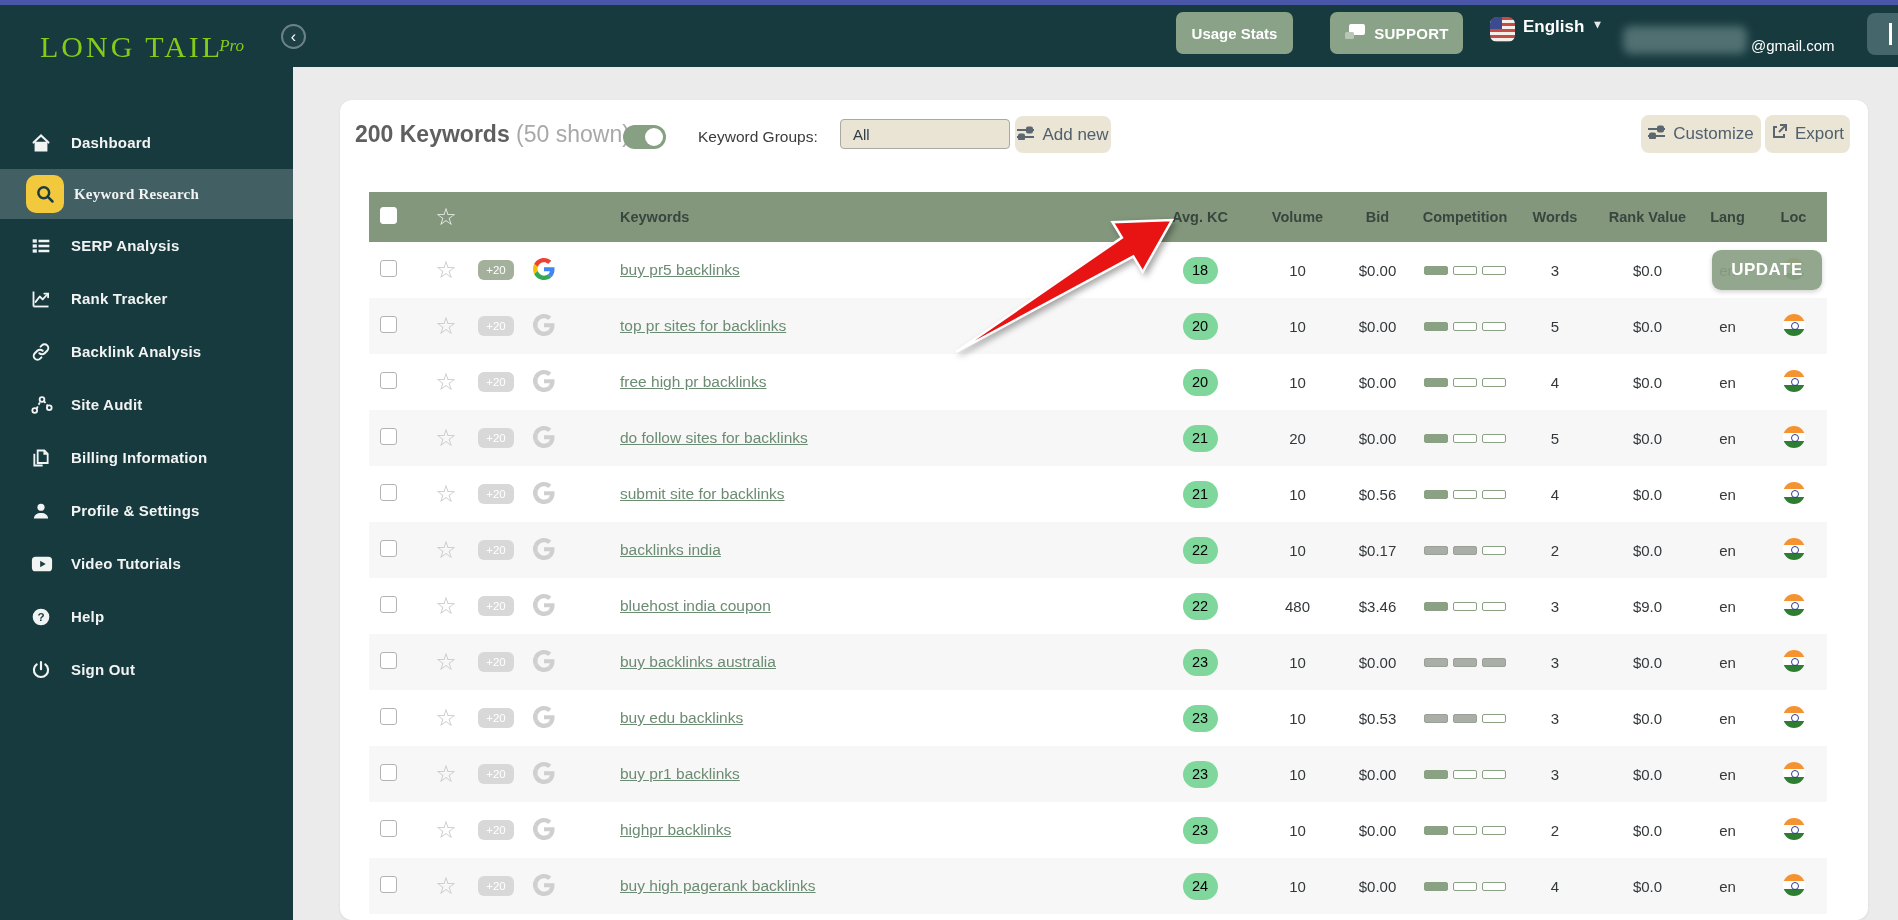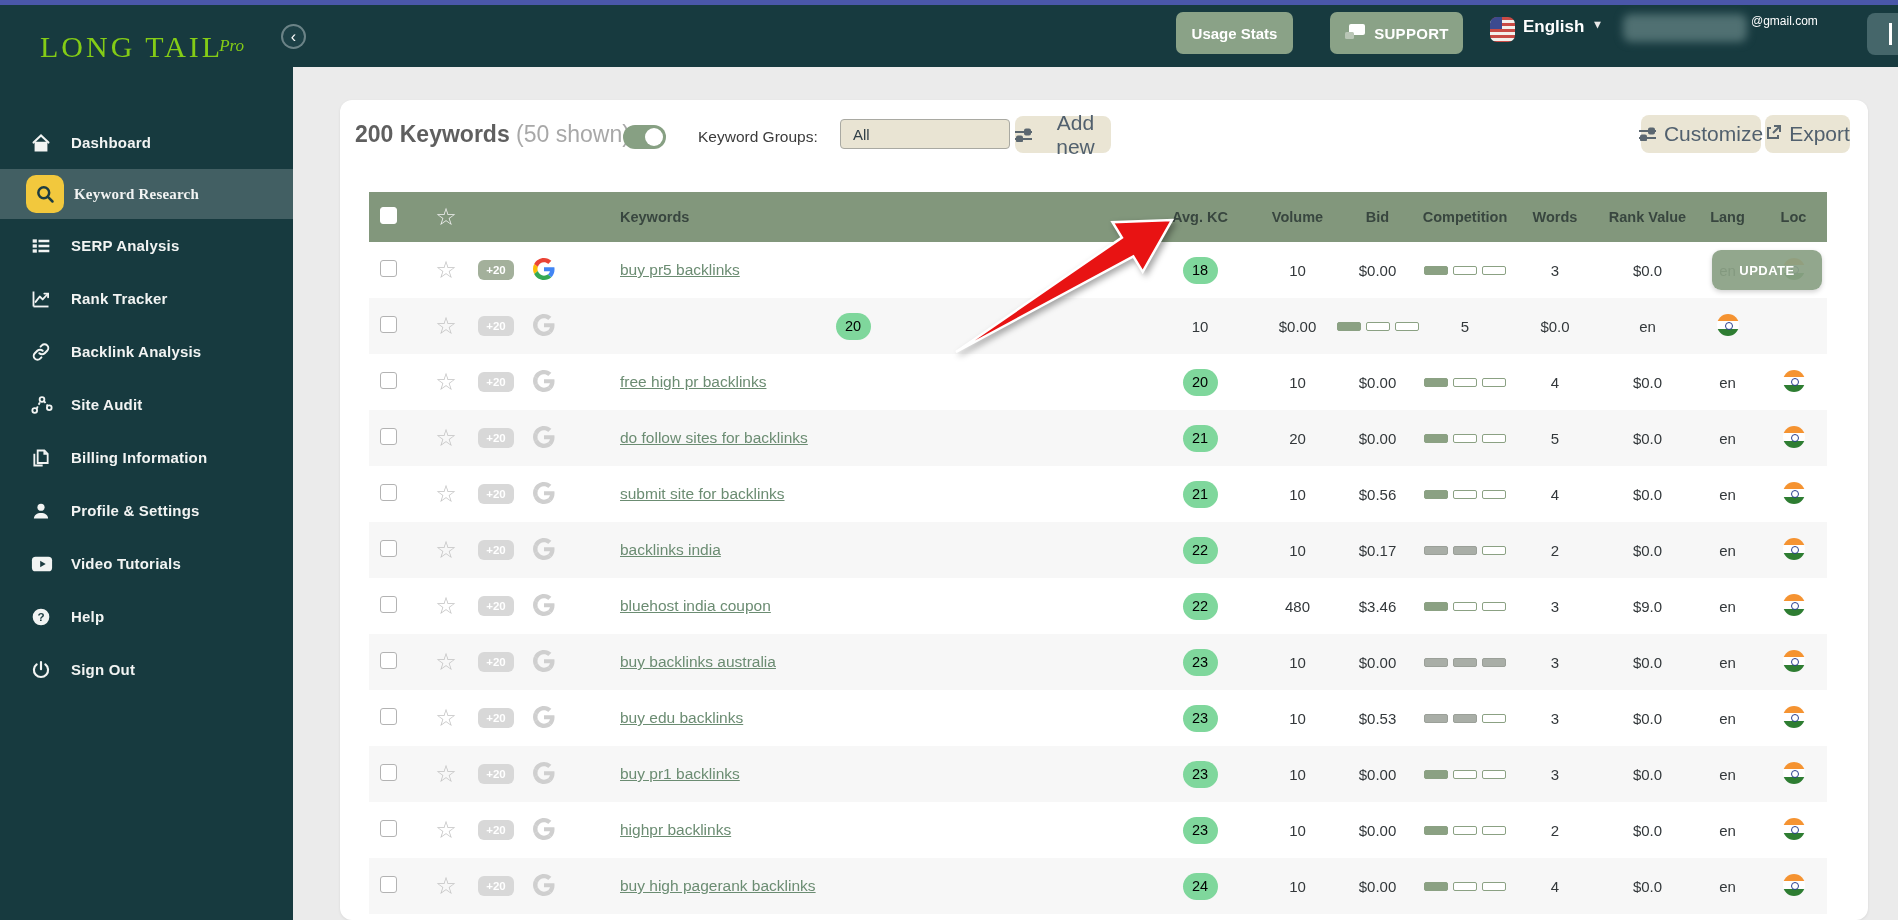--- a/index.html
+++ b/index.html
@@ -17,21 +17,21 @@
   .tb-usage { left:1176px; width:117px; }
   .tb-support { left:1330px; width:133px; letter-spacing:.3px; }
   .chat-icon svg { display:block; }
   .lang { position:absolute; left:1490px; top:17px; height:32px; display:flex; align-items:flex-start; gap:8px;
           color:#fff; font-size:17px; font-weight:bold; cursor:pointer; }
   .us-flag { width:25px; height:25px; border-radius:7px; display:inline-block; overflow:hidden;
              background:repeating-linear-gradient(180deg,#c94a45 0 3px,#f3f0ec 3px 6px);
              position:relative; }
   .us-flag:before { content:""; position:absolute; left:0; top:0; width:12px; height:12px; background:#3c4a8f; }
   .lang .caret { font-size:12px; color:#e8e8e8; margin-left:2px; }
-  .account { position:absolute; left:1623px; top:14px; height:40px; display:flex; align-items:flex-start; color:#fff; font-size:12px; }
+  .account { position:absolute; left:1623px; top:14px; height:40px; display:flex; align-items:flex-end; color:#fff; font-size:15px; }
   .email-redacted { width:124px; height:28px; border-radius:8px; background:#507072; filter:blur(4px); margin-right:4px; }
   .edge-box { position:absolute; left:1867px; top:13px; width:40px; height:42px; background:#45666a;
               border-radius:8px 0 0 8px; display:flex; align-items:center; }
   .edge-box .bar { width:3px; height:22px; background:#fff; margin-left:22px; }
 
   
   .sidebar { position:absolute; left:0; top:0; width:293px; height:920px; background:#173a3f; z-index:20; }
   .logo { position:absolute; left:40px; top:30px; color:#84cc16; font-family:"Liberation Serif",serif;
           font-size:30px; letter-spacing:3px; white-space:nowrap; }
   .logo-pro { font-style:italic; font-size:17px; letter-spacing:0; margin-left:-4px; vertical-align:6px; }
@@ -54,58 +54,58 @@
   .title { position:absolute; left:15px; top:21px; font-size:23px; font-weight:bold; color:#5f5f5f; }
   .title-shown { color:#a8a8a8; font-weight:normal; }
   .toggle { position:absolute; left:283px; top:25px; width:43px; height:24px; border-radius:12px;
             background:#87a083; cursor:pointer; }
   .toggle .knob { position:absolute; right:3px; top:3px; width:18px; height:18px; border-radius:50%; background:#fff; }
   .groups-label { position:absolute; left:358px; top:28px; font-size:15.5px; color:#3b3b3b; }
   .groups-select { position:absolute; left:500px; top:19px; width:170px; height:30px; background:#e9e4d3;
                    border:1px solid #a9a9a2; border-radius:4px; font-size:15px; color:#2f3e46;
                    display:flex; align-items:center; padding-left:12px; cursor:pointer; }
   .beige-btn { position:absolute; background:#eae5d4; border:none; border-radius:8px; color:#51606e;
-               font-family:inherit; font-size:21px; display:flex; align-items:center; justify-content:center;
+               font-family:inherit; font-size:17px; display:flex; align-items:center; justify-content:center;
                gap:8px; cursor:pointer; }
   .btn-addnew   { left:675px;  top:16px; width:96px;  height:37px; }
   .btn-custom   { left:1301px; top:15px; width:120px; height:38px; }
   .btn-export   { left:1425px; top:15px; width:85px;  height:38px; }
 
   
   .thead, .trow { display:grid; grid-template-columns:52px 50px 50px 45px 574px 120px 75px 85px 90px 90px 95px 65px 67px; }
   .thead { position:absolute; left:29px; top:92px; width:1458px; height:50px; background:#82977c; align-items:center; }
   .th { font-size:14.5px; font-weight:bold; color:#38463f; text-align:center; }
   .th.kw { text-align:left; padding-left:54px; }
   .tbody { position:absolute; left:29px; top:142px; width:1458px; }
   .trow { height:56px; align-items:center; background:#fff; position:relative; }
   .trow:nth-child(even) { background:#f7f7f7; }
   .cell { text-align:center; font-size:15px; color:#33383b; }
   .cell-check { text-align:left; padding-left:11px; }
   .checkbox { width:17px; height:17px; border:1.5px solid #b3b3b3; border-radius:3px; background:#fff; display:inline-block; cursor:pointer; }
   .thead .checkbox { border-color:#fff; background:#fff; }
   .star { font-size:24px; color:#c3c3c3; cursor:pointer; line-height:1; }
   .thead .star { color:#f2f2f2; }
-  .plus-badge { display:inline-block; background:#d8d8d8; color:#fff; font-size:11.5px; font-weight:bold;
+  .plus-badge { display:inline-block; background:#d8d8d8; color:#fff; font-size:11.5px; font-weight:normal;
                 border-radius:6px; padding:4px 8px; cursor:pointer; }
   .trow.first .plus-badge { background:#a3b09b; }
   .g-icon { display:inline-block; width:22px; height:22px; cursor:pointer; }
   .cell-kw { text-align:left; padding-left:54px; }
   .kw-link { color:#6b8c72; font-size:15.5px; text-decoration:underline; cursor:pointer; }
   .kc-badge { display:inline-block; min-width:35px; height:27px; line-height:27px; border-radius:13.5px;
               background:#7fd79c; color:#000000; font-size:14.5px; }
   .comp { display:flex; justify-content:center; gap:5px; }
   .comp .seg { width:24px; height:9px; border:1px solid #8ba183; border-radius:2px; background:#fff; }
   .comp.lvl1 .seg.fill { background:#8ba183; border-color:#8ba183; }
   .comp.lvl2 .seg.fill, .comp.lvl3 .seg.fill { background:#a9aea7; border-color:#9ba099; }
   .india-flag { display:inline-block; width:22px; height:22px; border-radius:50%; position:relative;
                 background:linear-gradient(180deg,#f59331 0 34%,#ffffff 34% 66%,#2e7d32 66% 100%); }
   .india-flag:after { content:""; position:absolute; left:8px; top:8px; width:6px; height:6px;
                       border-radius:50%; border:1.5px solid #2a3f8f; }
   .update-btn { position:absolute; right:5px; top:8px; width:110px; height:40px; background:rgba(138,160,132,.93);
-                border:none; border-radius:9px; color:#fff; font-family:inherit; font-size:13px; font-weight:bold;
+                border:none; border-radius:9px; color:#fff; font-family:inherit; font-size:17px; font-weight:bold;
                 letter-spacing:.5px; cursor:pointer; box-shadow:0 2px 5px rgba(0,0,0,.18); }
 
   .arrow-overlay { position:absolute; left:0; top:0; width:1898px; height:920px; z-index:40; pointer-events:none; }
 </style>
 </head>
 <body>
 
 <div class="topstrip"></div>
 
 <header class="topbar">
@@ -342,20 +342,21 @@
         <div class="trow">
           <div class="cell cell-check"><span class="checkbox"></span></div>
           <div class="cell"><span class="star">☆</span></div>
           <div class="cell"><span class="plus-badge">+20</span></div>
           <div class="cell"><span class="g-icon"><svg width="22" height="22" viewBox="0 0 48 48">
                 <path fill="#cfcfcf" d="M24 9.5c3.54 0 6.71 1.22 9.21 3.6l6.85-6.85C35.9 2.38 30.47 0 24 0 14.62 0 6.51 5.38 2.56 13.22l7.98 6.19C12.43 13.72 17.74 9.5 24 9.5z"></path>
                 <path fill="#cfcfcf" d="M46.98 24.55c0-1.57-.15-3.09-.38-4.55H24v9.02h12.94c-.58 2.96-2.26 5.48-4.78 7.18l7.73 6c4.51-4.18 7.09-10.36 7.09-17.65z"></path>
                 <path fill="#cfcfcf" d="M10.53 28.59c-.48-1.45-.76-2.99-.76-4.59s.27-3.14.76-4.59l-7.98-6.19C.92 16.46 0 20.12 0 24c0 3.88.92 7.54 2.56 10.78l7.97-6.19z"></path>
                 <path fill="#cfcfcf" d="M24 48c6.48 0 11.93-2.13 15.89-5.81l-7.73-6c-2.15 1.45-4.92 2.3-8.16 2.3-6.26 0-11.57-4.22-13.47-9.91l-7.98 6.19C6.51 42.62 14.62 48 24 48z"></path>
               </svg></span></div>
+          <div class="cell cell-kw"><a class="kw-link">top pr sites for backlinks</a></div>
           <div class="cell"><span class="kc-badge">20</span></div>
           <div class="cell">10</div>
           <div class="cell">$0.00</div>
           <div class="cell">
             <div class="comp lvl1">
               <span class="seg fill"></span>
               <span class="seg"></span>
               <span class="seg"></span>
             </div>
           </div>

